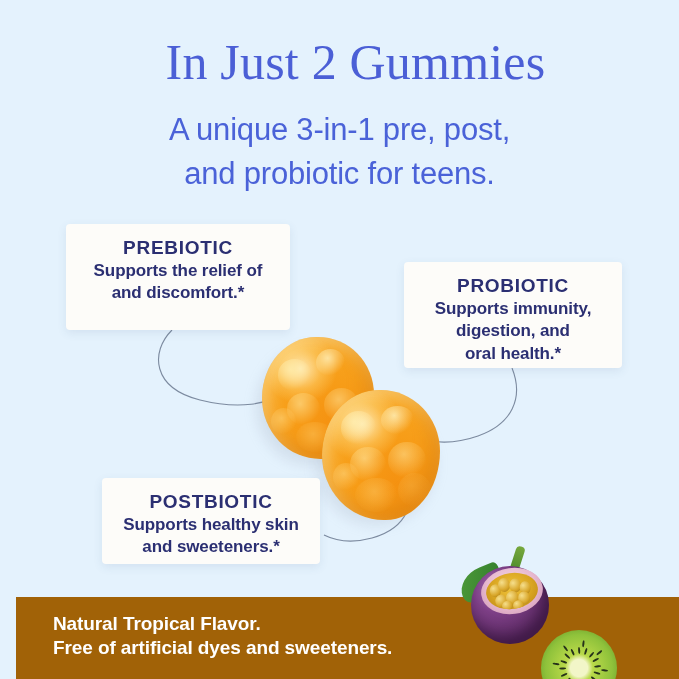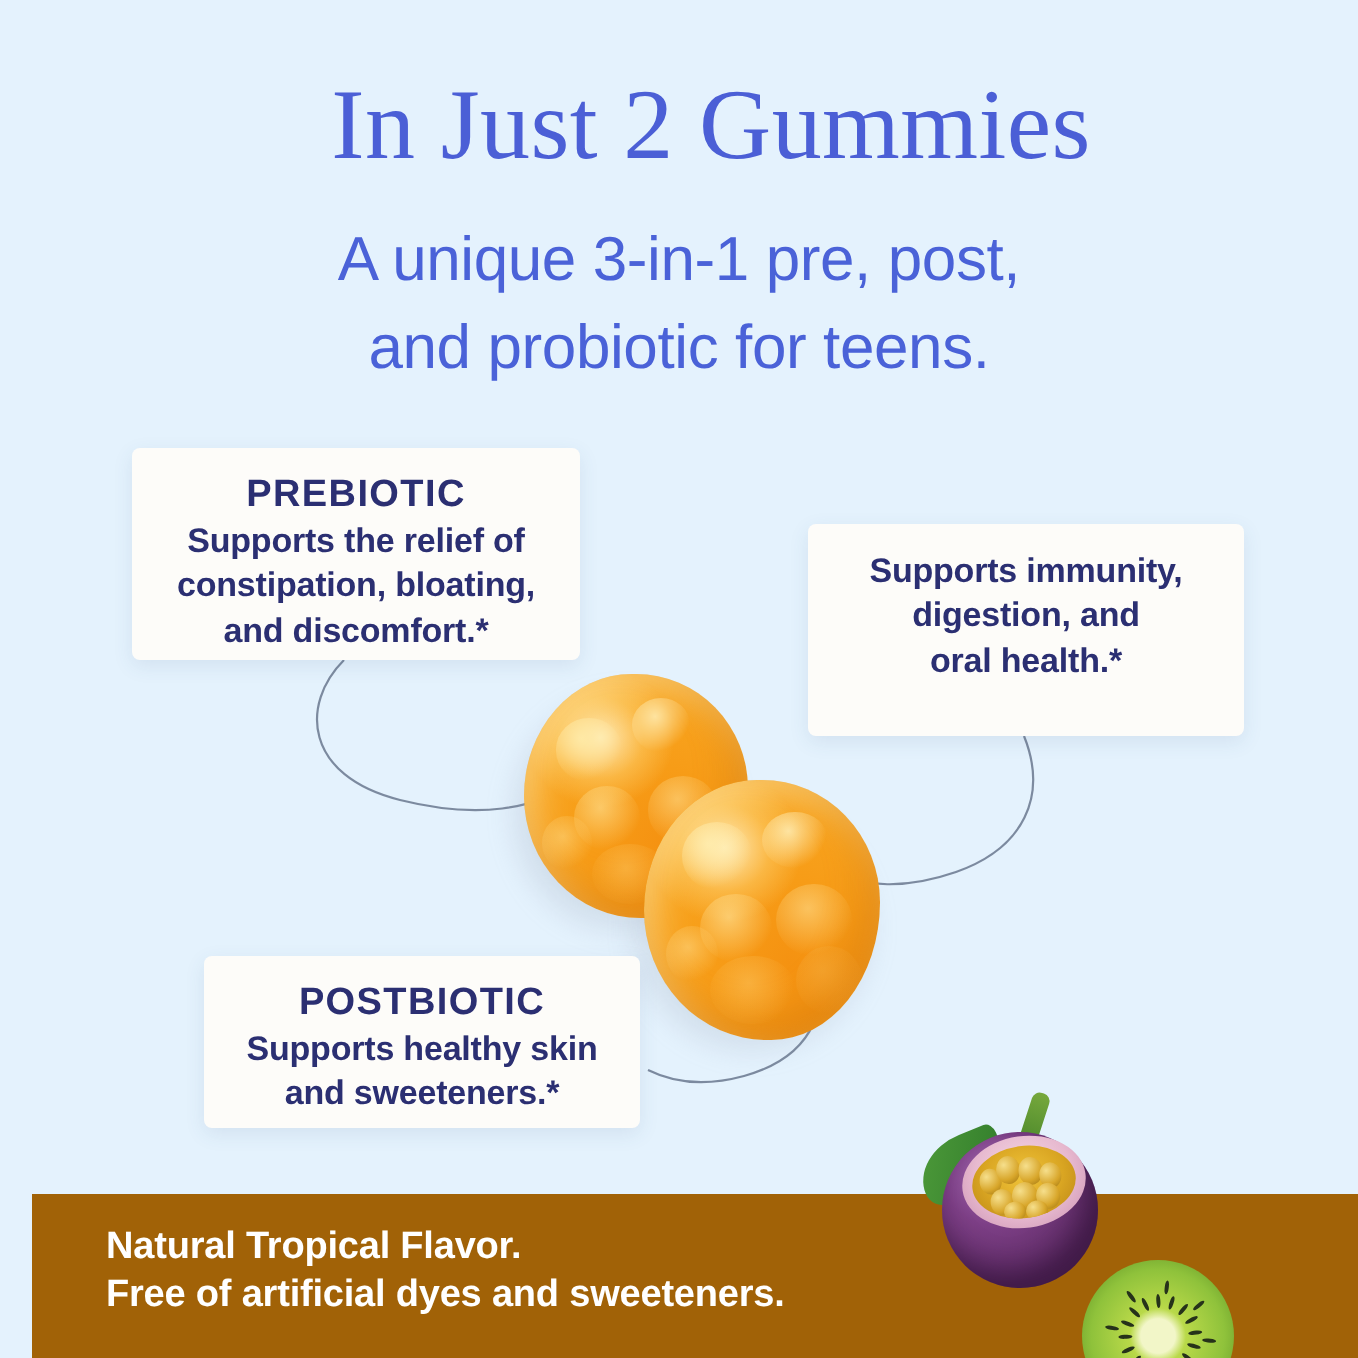--- a/index.html
+++ b/index.html
@@ -148,26 +148,26 @@
       <div class="bump" style="left:28%;top:68%;width:36%;height:26%;background:radial-gradient(circle at 45% 40%, rgba(252,202,104,.48),rgba(235,142,22,0) 72%);"></div>
       <div class="bump" style="left:9%;top:56%;width:22%;height:22%;background:radial-gradient(circle at 42% 38%, rgba(255,224,146,.50),rgba(240,162,38,0) 72%);"></div>
       <div class="bump" style="left:64%;top:64%;width:28%;height:26%;background:radial-gradient(circle at 40% 36%, rgba(246,180,74,.42),rgba(228,134,18,0) 74%);"></div>
     </div>
   </div>
 
   <div class="card" style="left:66px;top:224px;width:224px;height:106px;padding:13px 10px 0;">
     <div class="ttl">PREBIOTIC</div>
     <div class="body">
       <div>Supports the relief of</div>
-      <div>constipation, bloating,</div>
       <div>and discomfort.*</div>
     </div>
   </div>
 
   <div class="card" style="left:404px;top:262px;width:218px;height:106px;padding:13px 10px 0;">
+    <div class="ttl">PROBIOTIC</div>
     <div class="body">
       <div>Supports immunity,</div>
       <div>digestion, and</div>
       <div>oral health.*</div>
     </div>
   </div>
 
   <div class="card" style="left:102px;top:478px;width:218px;height:86px;padding:13px 10px 16px;">
     <div class="ttl">POSTBIOTIC</div>
     <div class="body">

